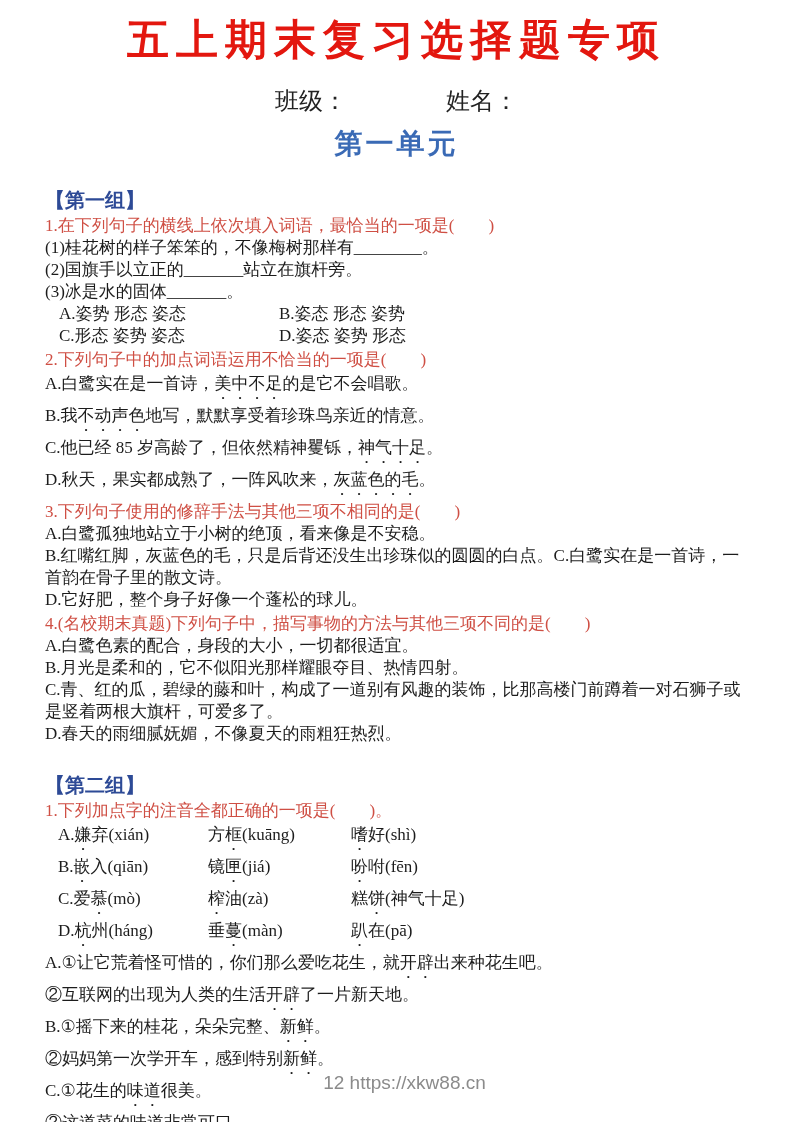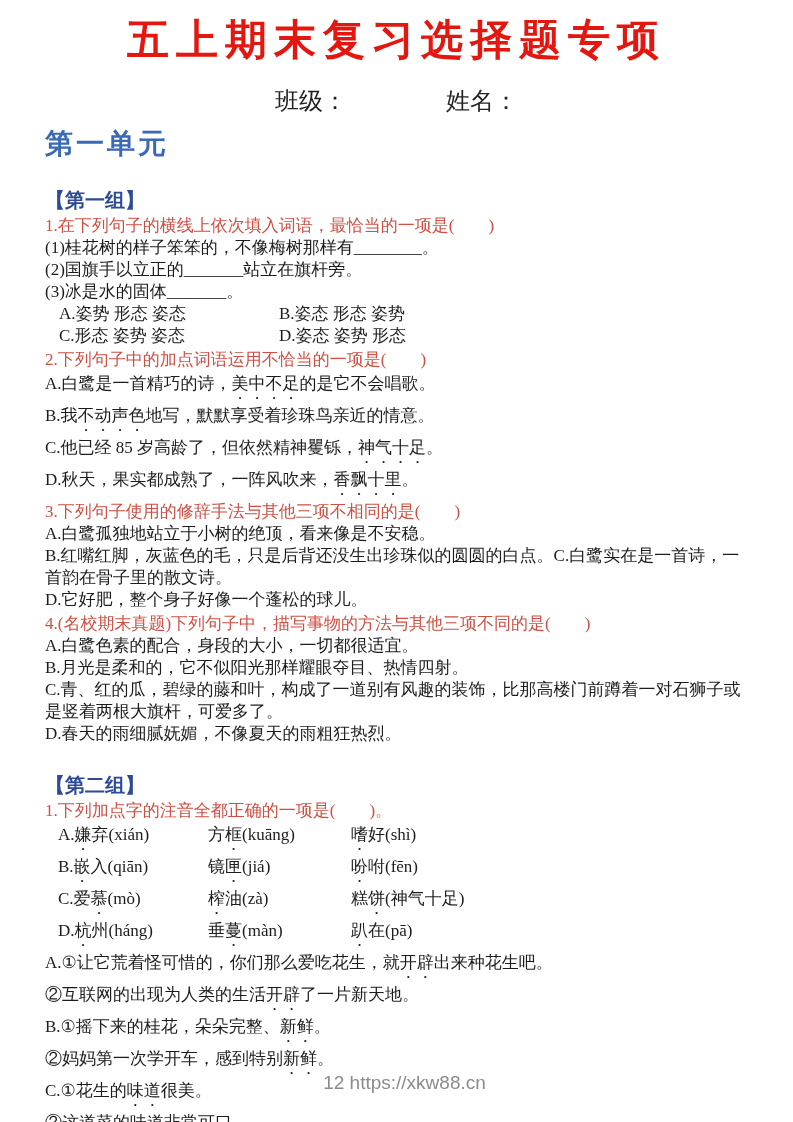--- a/index.html
+++ b/index.html
@@ -30,20 +30,21 @@
     margin-top: 20px;
     display: flex;
     justify-content: center;
     gap: 99px;
     font-size: 24px;
     line-height: 30px;
     color: #222;
   }
   .unit {
     margin: 12px 0 0 0;
+    text-align: center;
     font-size: 28px;
     line-height: 32px;
     font-weight: bold;
     letter-spacing: 3px;
     color: var(--unit-blue, #3a6ab5);
   }
   .group-header {
     margin-top: 28px;
     font-size: 20px;
     line-height: 25px;
@@ -111,24 +112,24 @@
     <div class="line">(2)国旗手以立正的_______站立在旗杆旁。</div>
     <div class="line">(3)冰是水的固体_______。</div>
     <div class="opt-grid">
       <span class="line">A.姿势 形态 姿态</span>
       <span class="line">B.姿态 形态 姿势</span>
       <span class="line">C.形态 姿势 姿态</span>
       <span class="line">D.姿态 姿势 形态</span>
     </div>
 
     <div class="line q">2.下列句子中的加点词语运用不恰当的一项是(　　)</div>
-    <div class="line tall"><span>A.白鹭是一首精巧的诗，</span><span class="em">美中不足</span><span>的是它不会唱歌。</span></div>
+    <div class="line tall"><span>A.白鹭实在是一首诗，</span><span class="em">美中不足</span><span>的是它不会唱歌。</span></div>
     <div class="line tall"><span>B.我</span><span class="em">不动声色</span><span>地写，默默享受着珍珠鸟亲近的情意。</span></div>
     <div class="line tall"><span>C.他已经 85 岁高龄了，但依然精神矍铄，</span><span class="em">神气十足</span><span>。</span></div>
-    <div class="line tall"><span>D.秋天，果实都成熟了，一阵风吹来，</span><span class="em">香飘十里</span><span>。</span></div>
+    <div class="line tall"><span>D.秋天，果实都成熟了，一阵风吹来，</span><span class="em">灰蓝色的毛</span><span>。</span></div>
 
     <div class="line q">3.下列句子使用的修辞手法与其他三项不相同的是(　　)</div>
     <div class="line">A.白鹭孤独地站立于小树的绝顶，看来像是不安稳。</div>
     <div class="line">B.红嘴红脚，灰蓝色的毛，只是后背还没生出珍珠似的圆圆的白点。C.白鹭实在是一首诗，一首韵在骨子里的散文诗。</div>
     <div class="line">D.它好肥，整个身子好像一个蓬松的球儿。</div>
 
     <div class="line q">4.(名校期末真题)下列句子中，描写事物的方法与其他三项不同的是(　　)</div>
     <div class="line">A.白鹭色素的配合，身段的大小，一切都很适宜。</div>
     <div class="line">B.月光是柔和的，它不似阳光那样耀眼夺目、热情四射。</div>
     <div class="line">C.青、红的瓜，碧绿的藤和叶，构成了一道别有风趣的装饰，比那高楼门前蹲着一对石狮子或是竖着两根大旗杆，可爱多了。</div>

